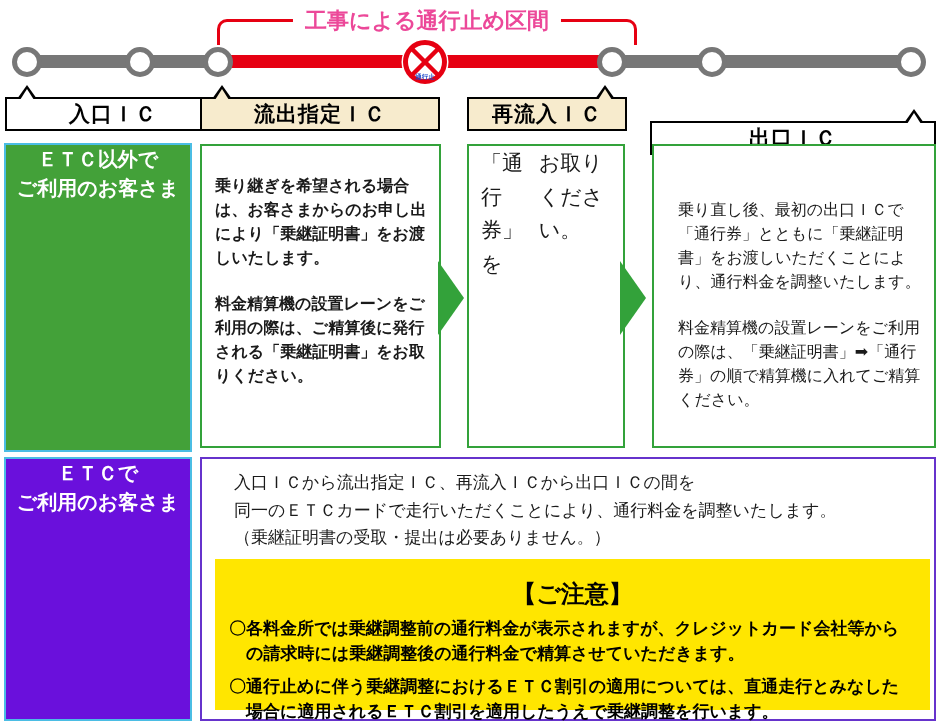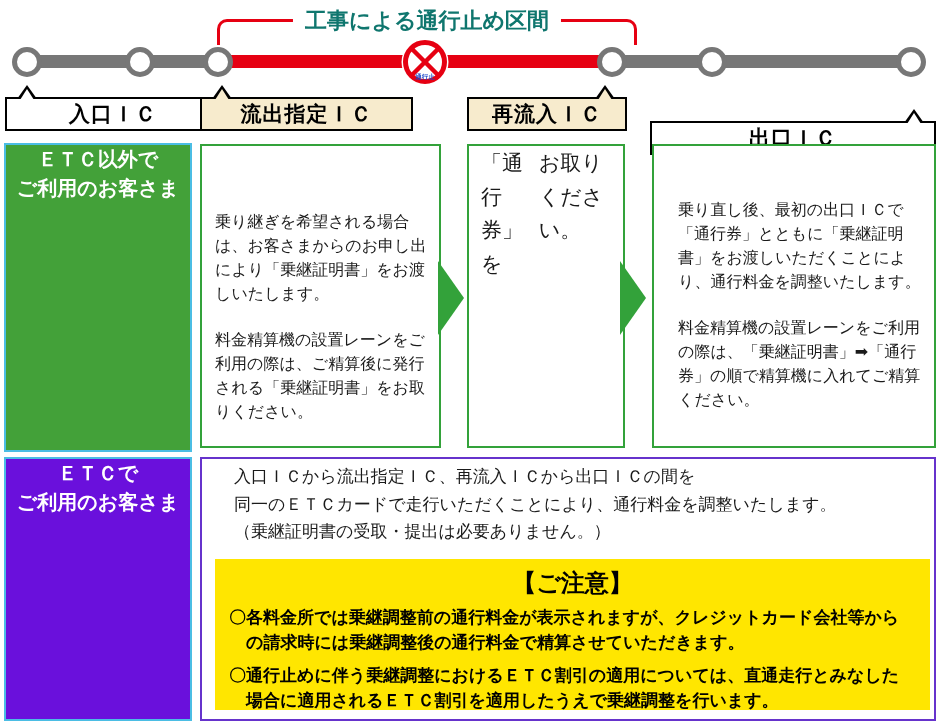--- a/index.html
+++ b/index.html
@@ -4,21 +4,21 @@
 <style>
   html,body{margin:0;padding:0;background:#fff;}
   body{font-family:"Liberation Sans","DejaVu Sans",sans-serif;}
   .stage{position:relative;width:940px;height:725px;background:#fff;overflow:hidden;}
 
   
   .bracket{position:absolute;left:217px;top:19px;width:420px;height:26px;
     border-top:3px solid #e60012;border-left:3px solid #e60012;border-right:3px solid #e60012;
     border-radius:10px 10px 0 0;box-sizing:border-box;}
   .bracket-label{position:absolute;left:50%;top:-16px;transform:translateX(-50%);
-    background:#fff;padding:0 12px;color:#0f766e;font-weight:bold;font-size:22px;white-space:nowrap;}
+    background:#fff;padding:0 12px;color:#ec4899;font-weight:bold;font-size:22px;white-space:nowrap;}
 
   .road{position:absolute;left:25px;top:55px;width:887px;height:13px;background:#777;}
   .road-closed{position:absolute;left:218px;top:55px;width:394px;height:13px;background:#e60012;}
   .node{position:absolute;top:47px;width:30px;height:30px;border-radius:50%;
     background:#fff;border:5px solid #777;box-sizing:border-box;}
   .n1{left:12px;} .n2{left:125px;} .n3{left:203px;} .n4{left:597px;} .n5{left:697px;} .n6{left:896px;}
   .sign{position:absolute;left:401px;top:38px;width:48px;height:48px;}
 
   
   .ic-label{position:absolute;top:97px;height:34px;box-sizing:border-box;border:2px solid #000;
@@ -26,45 +26,45 @@
     letter-spacing:1px;}
   .ic-label::before{content:"";position:absolute;top:-14px;width:0;height:0;
     border-left:10px solid transparent;border-right:10px solid transparent;border-bottom:14px solid #000;}
   .ic-label::after{content:"";position:absolute;top:-10px;width:0;height:0;
     border-left:7px solid transparent;border-right:7px solid transparent;border-bottom:11px solid #fff;}
   .fill-white{background:#fff;}
   .fill-beige{background:#f7ebcd;}
   .fill-beige::after{border-bottom-color:#f7ebcd;}
   .tail-left::before{left:10px;} .tail-left::after{left:13px;}
   .tail-right::before{right:10px;} .tail-right::after{right:13px;}
-  .ic1{left:5px;width:216px;} .ic2{left:200px;width:213px;} .ic3{left:467px;width:160px;} .ic4{left:650px;width:286px;margin-top:24px;}
+  .ic1{left:5px;width:216px;} .ic2{left:200px;width:240px;} .ic3{left:467px;width:160px;} .ic4{left:650px;width:286px;margin-top:24px;}
 
   
   .side-box{position:absolute;left:4px;width:188px;box-sizing:border-box;border:2px solid #4bbde4;
     display:flex;flex-direction:column;align-items:center;
     color:#fff;font-weight:bold;font-size:20px;line-height:1.45;text-align:center;}
   .side-green{top:143px;height:309px;background:#43a139;}
   .side-purple{top:457px;height:264px;background:#6a10dc;}
 
   .flow-box{position:absolute;top:144px;height:304px;box-sizing:border-box;background:#fff;
     border:2px solid #33a23a;color:#1a1a1a;font-size:16px;line-height:1.5;}
-  .fb1{left:200px;width:241px;padding:64px 11px 0 13px;}
+  .fb1{left:200px;width:241px;padding:28px 11px 0 13px;font-weight:bold;}
   .fb2{left:467px;width:158px;display:flex;justify-content:center;padding:0 6px 0 12px;font-size:21px;line-height:1.6;}
   .fb3{left:652px;width:284px;padding:52px 8px 0 24px;}
   .flow-box p{margin:0 0 22px 0;}
   .arrow{position:absolute;width:26px;height:74px;top:261px;background:#33a23a;
     clip-path:polygon(0 0,100% 50%,0 100%);z-index:5;}
   .ar1{left:438px;} .ar2{left:620px;}
 
   
   .etc-box{position:absolute;left:200px;top:457px;width:736px;height:264px;box-sizing:border-box;
     background:#fff;border:2px solid #6633cc;color:#1a1a1a;}
-  .etc-desc{padding:4px 10px 0 32px;font-size:17px;line-height:1.62;}
+  .etc-desc{padding:10px 10px 0 32px;font-size:17px;line-height:1.62;}
   .notice{position:absolute;left:13px;top:100px;width:715px;height:151px;background:#ffe600;
-    box-sizing:border-box;padding:7px 14px 0 14px;color:#000;}
+    box-sizing:border-box;padding:18px 14px 0 14px;color:#000;}
   .notice-title{text-align:center;font-weight:bold;font-size:24px;margin:1px 0 7px 0;}
   .notice-item{font-weight:bold;font-size:17px;line-height:1.45;padding-left:1em;text-indent:-1em;margin-bottom:9px;}
 </style>
 </head>
 <body>
 
 <div class="stage">
 
   <div class="bracket">
     <span class="bracket-label">工事による通行止め区間</span>

